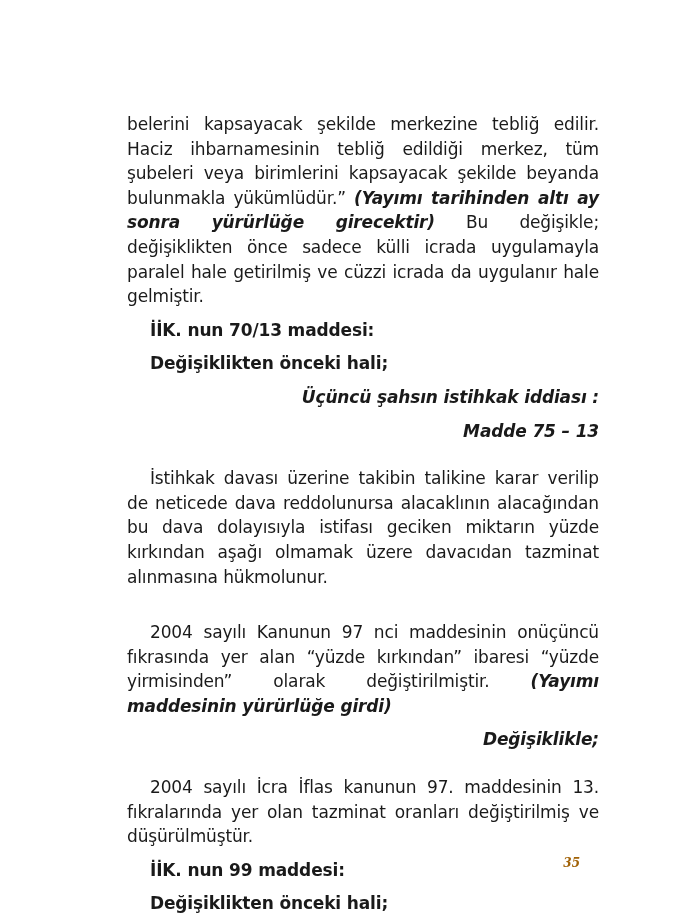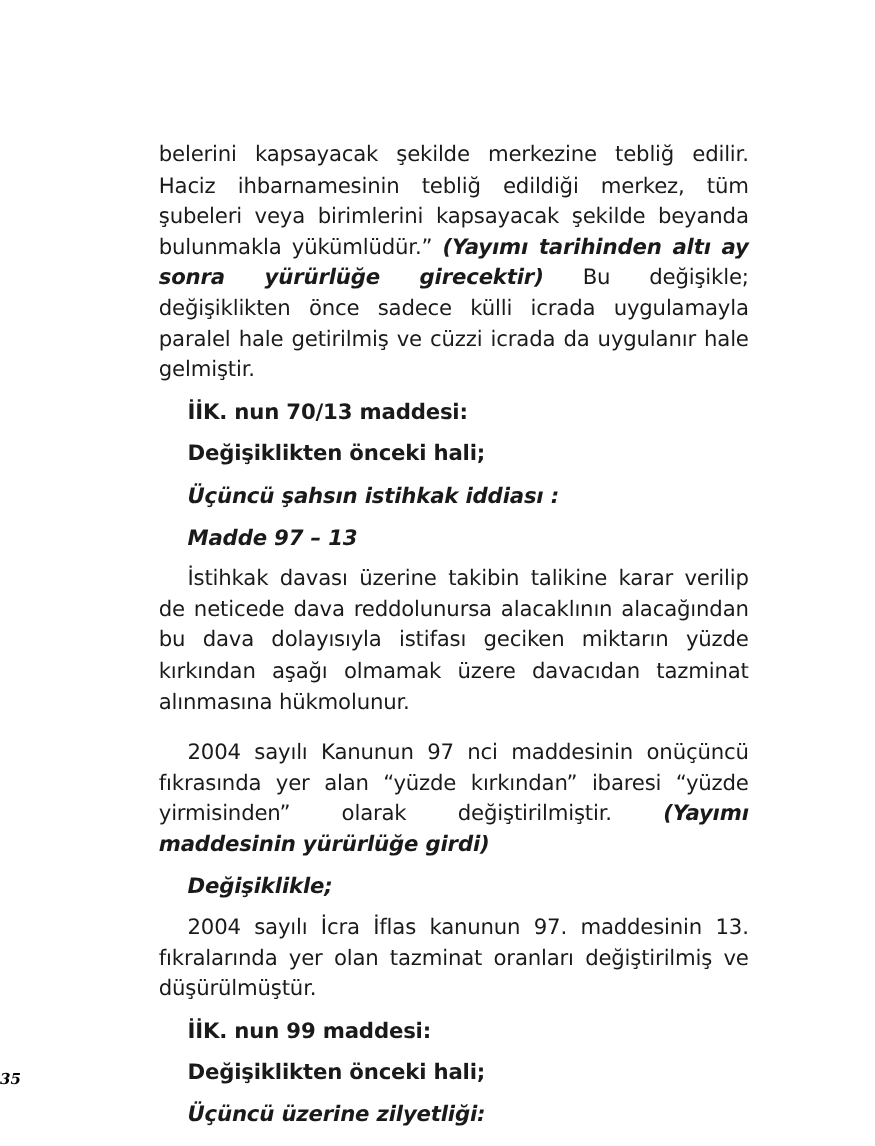--- a/index.html
+++ b/index.html
@@ -22,59 +22,59 @@
       width: 472px;
       font-size: 17px;
       letter-spacing: -0.15px;
     }
     .para {
       margin: 0;
       line-height: 24.6px;
       text-align: justify;
       text-align-last: left;
     }
-    .para.indent { text-indent: 23px; }
+    .para.indent { text-indent: 23px; margin-top: 15px; }
     .heading {
       margin: 0;
       padding-left: 23px;
       line-height: 24.6px;
       font-weight: bold;
     }
-    .heading.italic { font-style: italic; }
+    .heading.italic { font-style: italic; text-align: right; }
     .bi { font-weight: bold; font-style: italic; }
     .gap-s { height: 8px; }
     .gap-m { height: 9px; }
     .page-number {
       position: absolute;
       left: 0;
       width: 580px;
       top: 856px;
-      text-align: left;
+      text-align: right;
       font-family: "DejaVu Serif", serif;
       font-style: italic;
       font-weight: bold;
       font-size: 12px;
-      color: #000000;
+      color: #a16207;
     }
   </style>
 </head>
 <body>
 
 <div class="page">
 
   <p class="para"><span>belerini kapsayacak şekilde merkezine tebliğ edilir. Haciz ihbar­namesinin tebliğ edildiği merkez, tüm şubeleri veya birimlerini kapsayacak şekilde beyanda bulunmakla yükümlüdür.” </span><span class="bi">(Yayımı tarihinden altı ay sonra yürürlüğe girecektir)</span><span> Bu değişikle; değişiklikten önce sadece külli icrada uygulamayla paralel hale getirilmiş ve cüzzi icrada da uygulanır hale gelmiştir.</span></p>
 
   <div class="gap-m"></div>
   <p class="heading">İİK. nun 70/13 maddesi:</p>
   <div class="gap-m"></div>
   <p class="heading">Değişiklikten önceki hali;</p>
   <div class="gap-m"></div>
   <p class="heading italic">Üçüncü şahsın istihkak iddiası :</p>
   <div class="gap-m"></div>
-  <p class="heading italic">Madde 97 – 13</p>
+  <p class="heading italic">Madde 75 – 13</p>
   <div class="gap-s"></div>
 
   <p class="para indent"><span>İstihkak davası üzerine takibin talikine karar verilip de netice­de dava reddolunursa alacaklının alacağından bu dava dolayısıy­la istifası geciken miktarın yüzde kırkından aşağı olmamak üzere davacıdan tazminat alınmasına hükmolunur.</span></p>
   <div class="gap-s"></div>
 
   <div class="gap-s"></div>
 
   <p class="para indent"><span> 2004 sayılı Kanunun 97 nci maddesinin onüçüncü fıkrasında yer alan “yüzde kırkından” ibaresi “yüzde yirmisinden” olarak de­ğiştirilmiştir. </span><span class="bi">(Yayımı maddesinin yürürlüğe girdi)</span></p>
 
   <div class="gap-m"></div>

